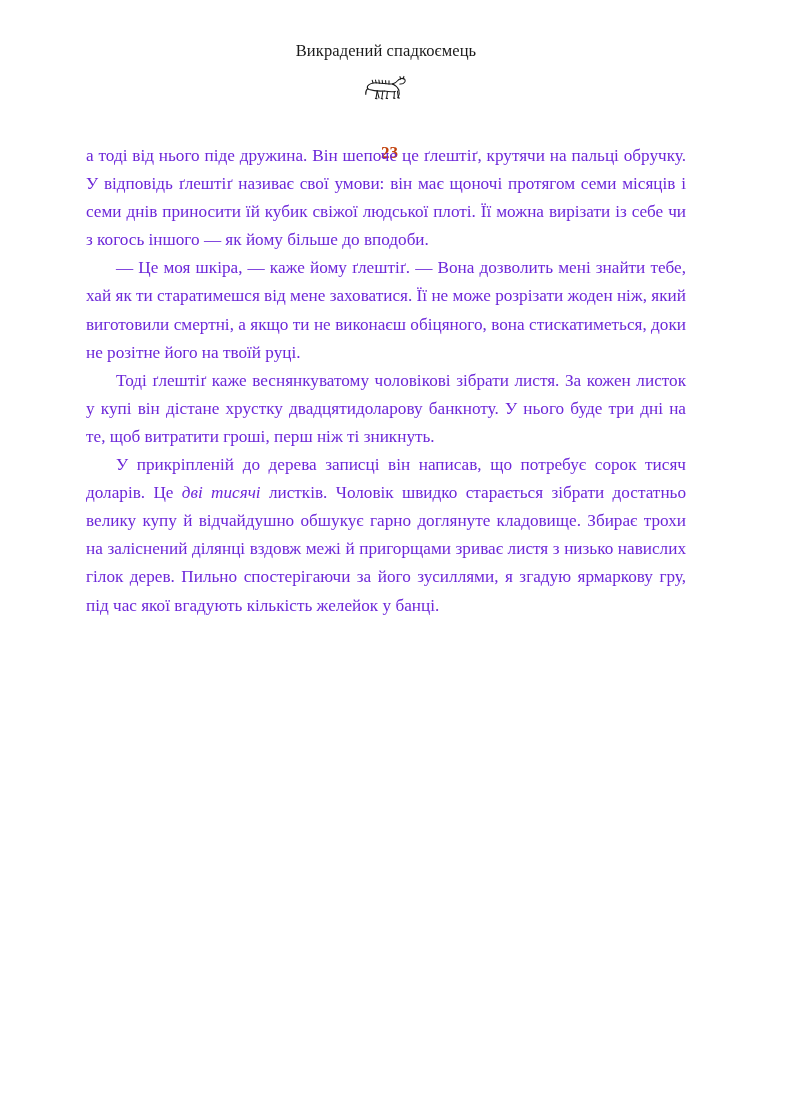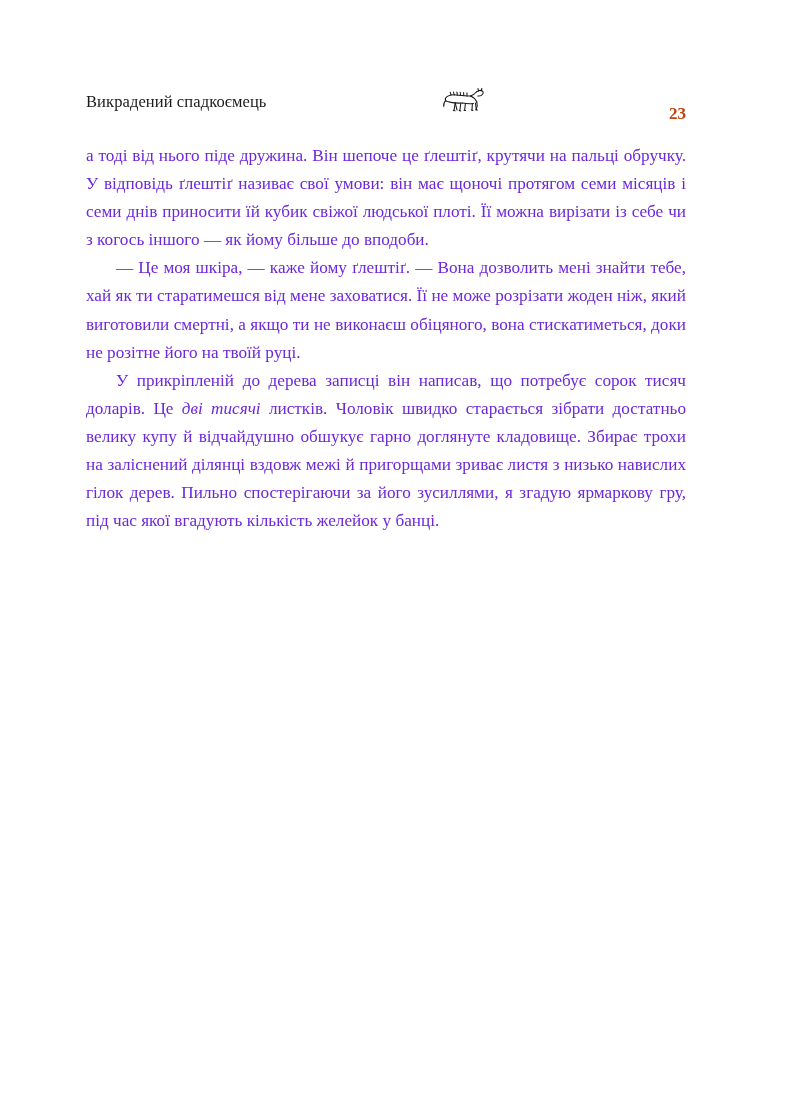--- a/index.html
+++ b/index.html
@@ -21,22 +21,23 @@
 
   
   .running-head {
     position: absolute;
     top: 85px;
     left: 86px;
     right: 114px;
     height: 34px;
     display: flex;
     align-items: center;
-    justify-content: space-between;
+    justify-content: center;
     gap: 14px;
+    flex-direction: column;
   }
   .running-head-title {
     font-size: 16.5px;
     letter-spacing: 0.1px;
     color: #1a1a1a;
     white-space: nowrap;
   }
   .ornament {
     display: block;
     width: 44px;
@@ -121,16 +122,17 @@
         <path d="M3.8 13.4 C2.2 15.0, 1.4 17.2, 1.8 19.4"></path>
       </svg>
     </span>
 
     <span class="folio">23</span>
   </div>
 
   <div class="textblock">
     <p class="para no-indent">а тоді від нього піде дружина. Він шепоче це ґлештіґ, крутячи на пальці обручку. У відповідь ґлештіґ називає свої умови: він має щоночі протягом семи місяців і семи днів приносити їй кубик свіжої людської плоті. Її можна вирізати із себе чи з когось іншого — як йому більше до вподоби.</p>
     <p class="para">— Це моя шкіра, — каже йому ґлештіґ. — Вона дозволить мені знайти тебе, хай як ти старатимешся від мене заховатися. Її не може розрізати жоден ніж, який виготовили смертні, а якщо ти не виконаєш обіцяного, вона стискатиметься, доки не розітне його на твоїй руці.</p>
+    <p class="para">Тоді ґлештіґ каже веснянкуватому чоловікові зібрати листя. За кожен листок у купі він дістане хрустку двадцятидоларову банкноту. У нього буде три дні на те, щоб витратити гроші, перш ніж ті зникнуть.</p>
     <p class="para"><span>У прикріпленій до дерева записці він написав, що потребує сорок тисяч доларів. Це </span><i>дві тисячі</i><span> листків. Чоловік швидко старається зібрати достатньо велику купу й відчайдушно обшукує гарно доглянуте кладовище. Збирає трохи на заліснений ділянці вздовж межі й пригорщами зриває листя з низько навислих гілок дерев. Пильно спостерігаючи за його зусиллями, я згадую ярмаркову гру, під час якої вгадують кількість желейок у банці.</span></p>
   </div>
 
 </div>
 
 </body></html>

